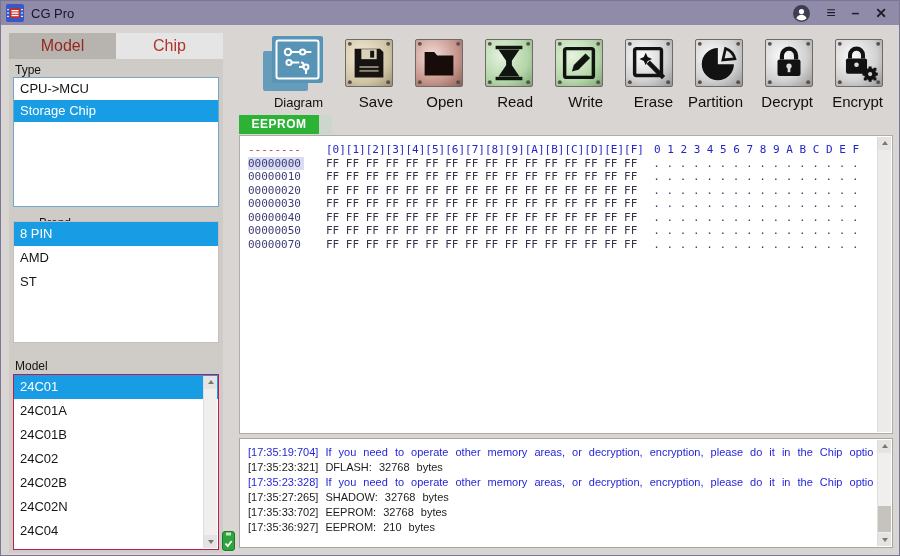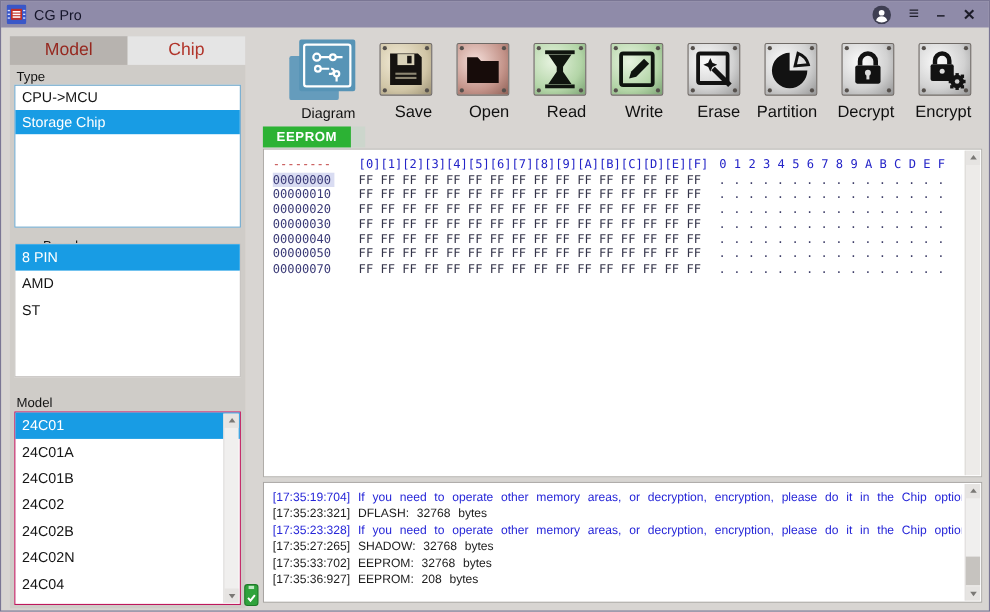--- a/index.html
+++ b/index.html
@@ -323,21 +323,21 @@
   </div>
 </div>
 
 <div class="log-panel">
   <div>
       <div class="log-line notice">[17:35:19:704] If you need to operate other memory areas, or decryption, encryption, please do it in the Chip options!</div>
       <div class="log-line result">[17:35:23:321] DFLASH: 32768 bytes</div>
       <div class="log-line notice">[17:35:23:328] If you need to operate other memory areas, or decryption, encryption, please do it in the Chip options!</div>
       <div class="log-line result">[17:35:27:265] SHADOW: 32768 bytes</div>
       <div class="log-line result">[17:35:33:702] EEPROM: 32768 bytes</div>
-      <div class="log-line result">[17:35:36:927] EEPROM: 208 bytes</div>
+      <div class="log-line result">[17:35:36:927] EEPROM: 210 bytes</div>
     </div>
   <div class="vscroll">
     <div class="arr up"></div>
     <div class="arr down"></div>
     <div class="thumb" style="bottom:14px;height:26px;"></div>
   </div>
 </div>
 
 <div class="status-usb">
   <svg width="11" height="18" viewBox="0 0 11 18">

